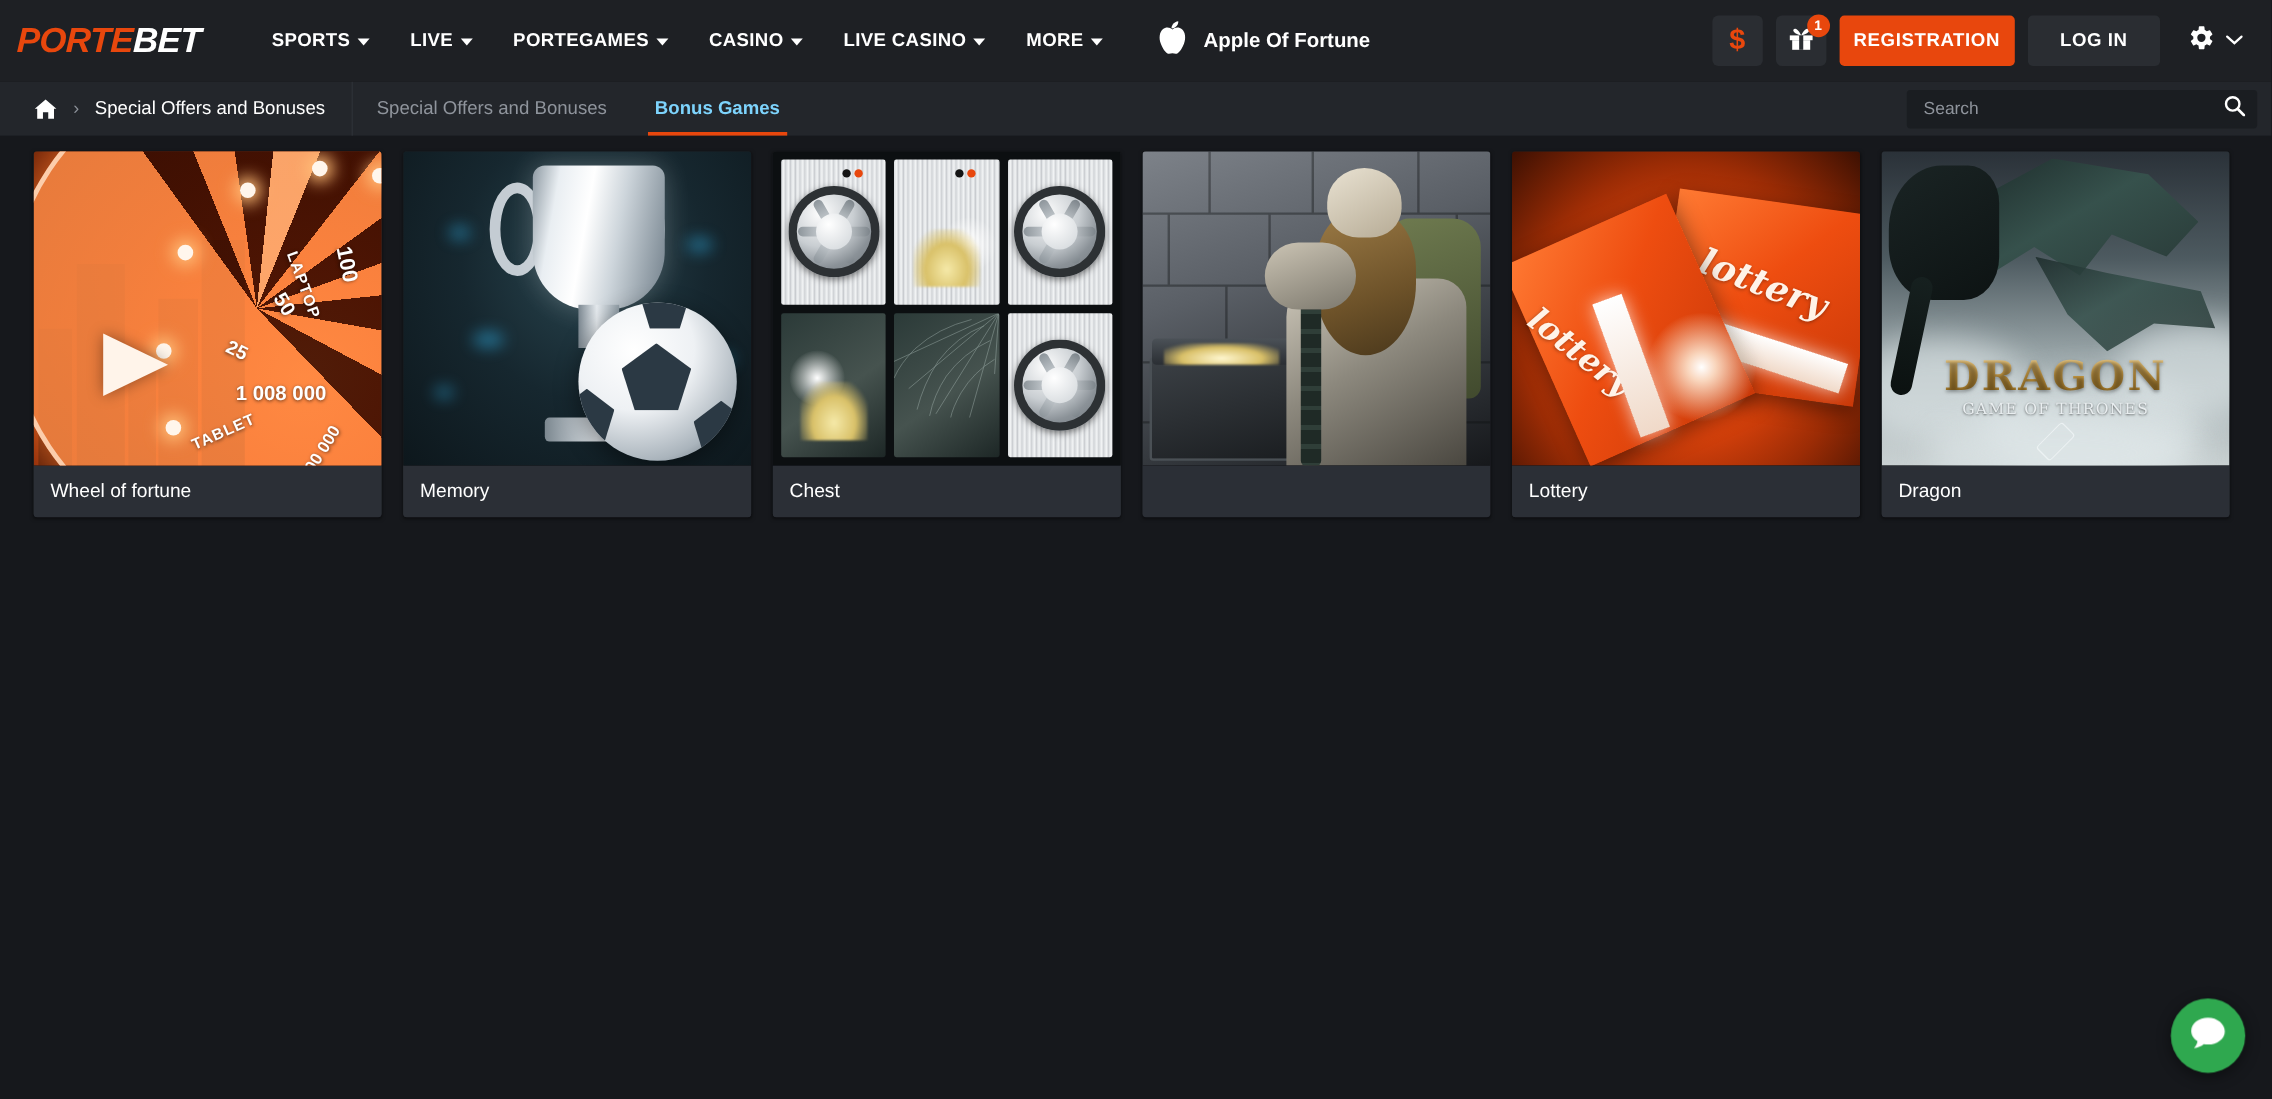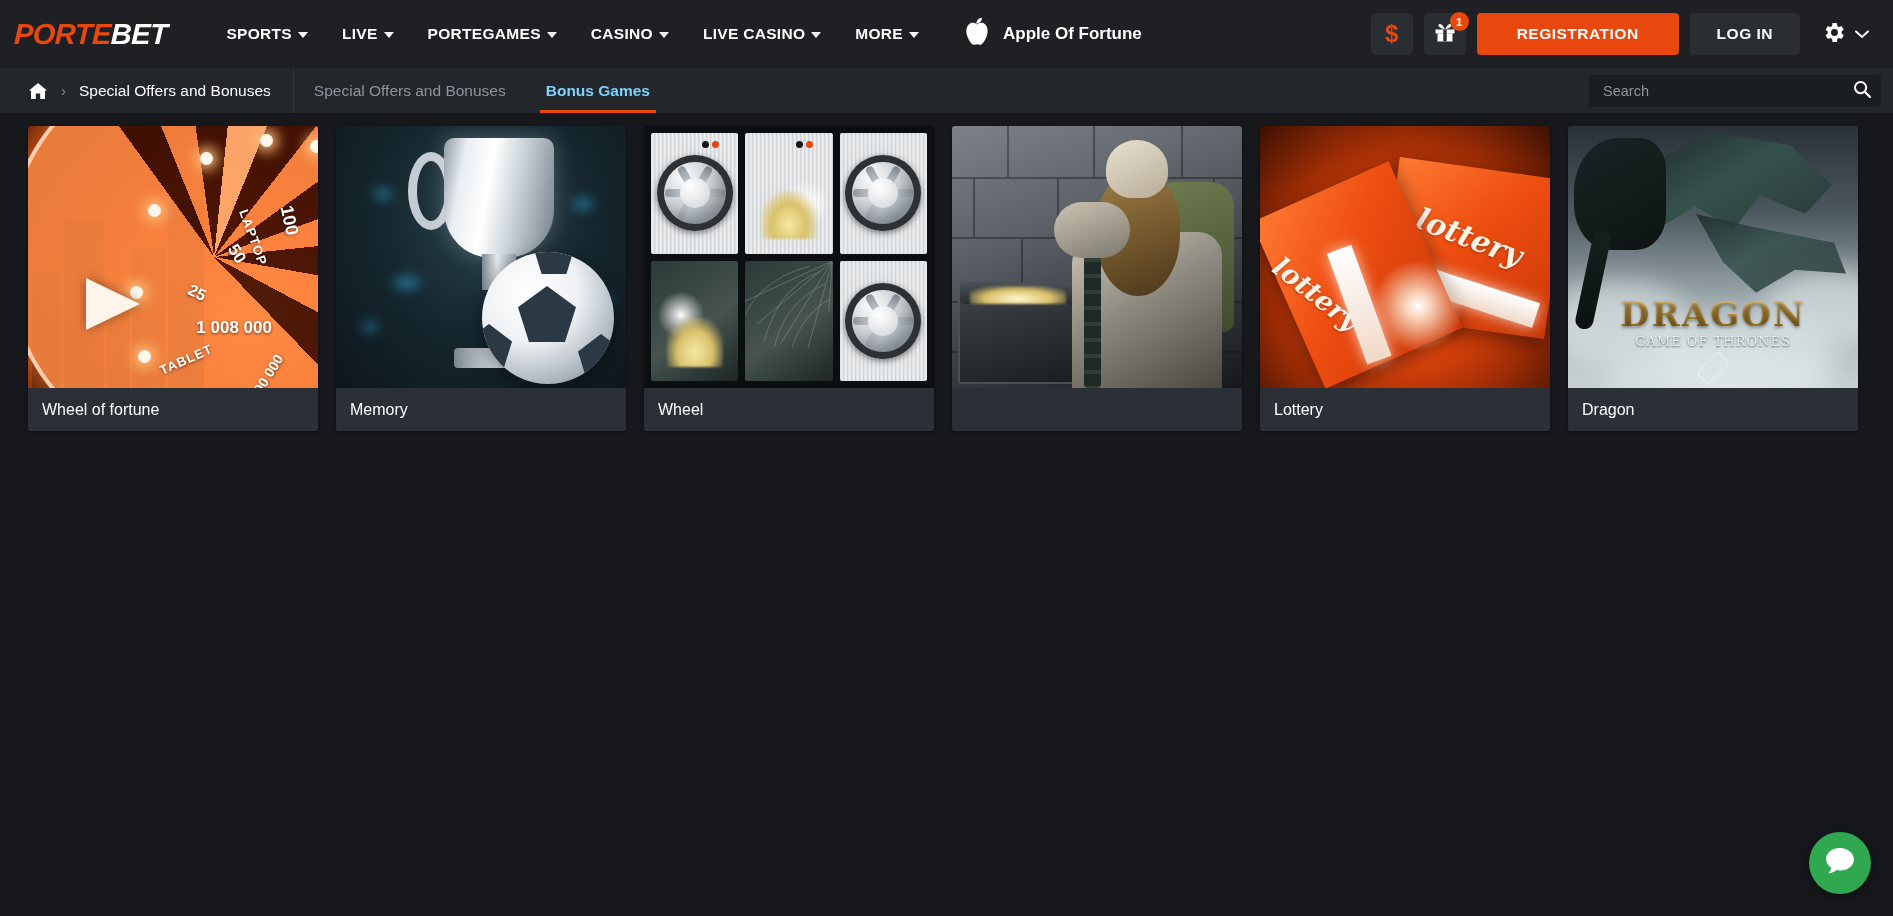--- a/index.html
+++ b/index.html
@@ -97,21 +97,21 @@
   }
   .btn-register {
     height: 42px;
     background: #e8470d;
     color: #fff;
     font-size: 15.5px;
     font-weight: 700;
     letter-spacing: 0.5px;
     border: none;
     border-radius: 4px;
-    padding: 0 40px;
+    padding: 0 12px;
     cursor: pointer;
     font-family: inherit;
   }
   .btn-login {
     height: 42px;
     background: #2a2d32;
     color: #ffffff;
     font-size: 15.5px;
     font-weight: 700;
     letter-spacing: 0.5px;
@@ -781,21 +781,21 @@
           </div>
           <div class="safe-tile">
             <div class="safe-dial">
                 <span class="spoke"></span>
                 <span class="spoke" style="transform:rotate(60deg);"></span>
                 <span class="spoke" style="transform:rotate(-60deg);"></span>
               </div>
           </div>
         </div>
       </div>
-      <div class="card-label">Wheel</div>
+      <div class="card-label">Chest</div>
     </div>
 
     <div class="card">
       <div class="thumb">
         <div class="art-chest">
           <svg class="stone-grid" viewBox="0 0 290 262" preserveAspectRatio="none">
             <g stroke="#0e1012" stroke-width="2" fill="none">
               <path d="M0 52 H290 M0 112 H290 M0 176 H290 M0 226 H290"></path>
               <path d="M56 0 V52 M142 0 V52 M230 0 V52"></path>
               <path d="M22 52 V112 M106 52 V112 M196 52 V112 M262 52 V112"></path>

